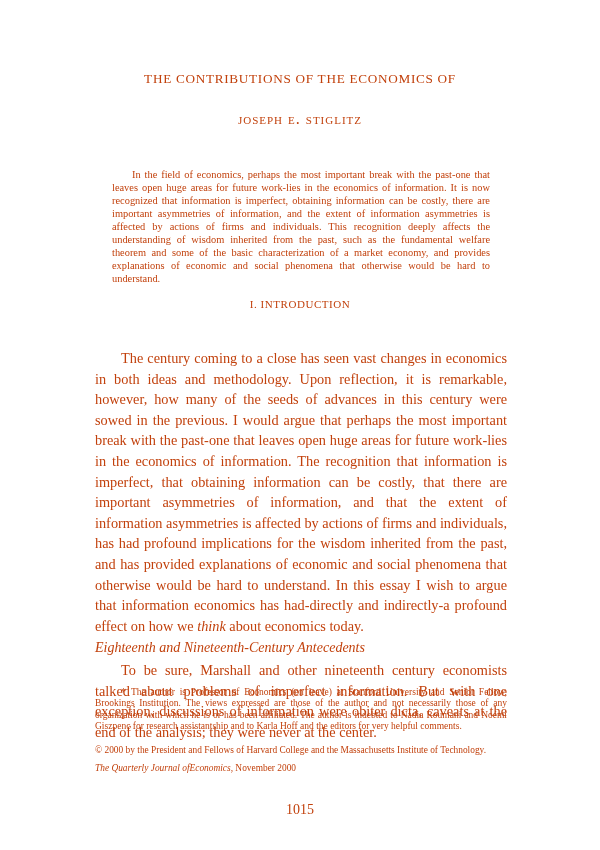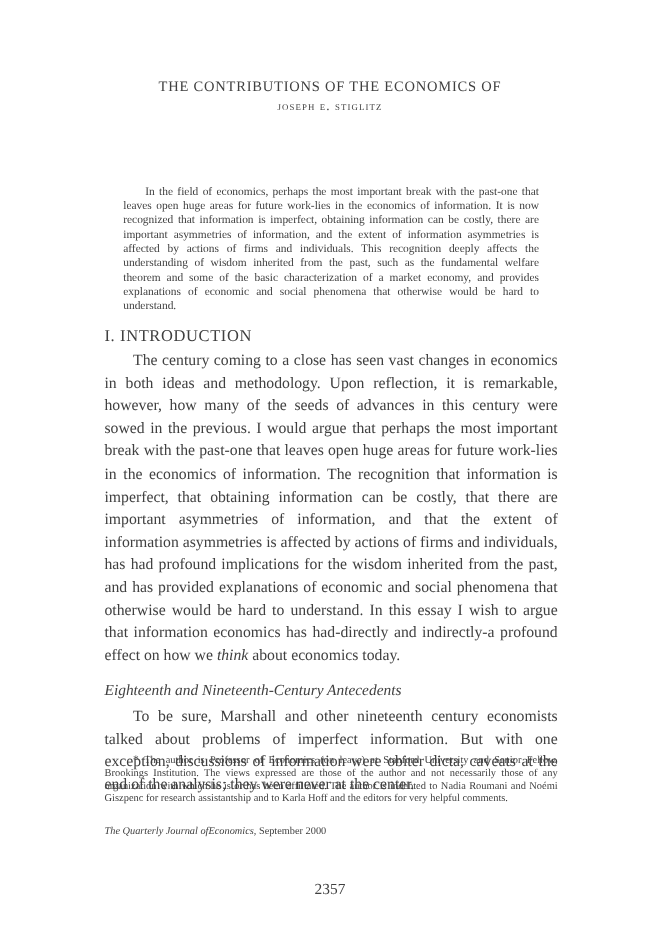--- a/index.html
+++ b/index.html
@@ -5,21 +5,21 @@
   html, body {
     margin: 0;
     padding: 0;
     background: #ffffff;
   }
   .page {
     position: relative;
     width: 600px;
     height: 850px;
     background: #ffffff;
-    color: #404040;
+    color: #c2410c;
     font-family: "Liberation Serif", "DejaVu Serif", serif;
     overflow: hidden;
     box-sizing: border-box;
   }
 
   
   .title-block {
     position: absolute;
     left: 95px;
     top: 68px;
@@ -28,21 +28,22 @@
   }
   .title-line {
     font-size: 13.2px;
     letter-spacing: 0.72px;
     line-height: 21px;
     font-variant: small-caps;
     text-transform: uppercase;
     white-space: nowrap;
   }
   .author-line {
-    font-size: 12px;
+    margin-top: 21px;
+    font-size: 16px;
     letter-spacing: 1.0px;
     font-variant: small-caps;
     text-transform: lowercase;
   }
 
   
   .abstract {
     position: absolute;
     left: 112px;
     top: 168px;
@@ -53,46 +54,47 @@
     text-indent: 20px;
     hyphens: none;
   }
 
   
   .section-head {
     position: absolute;
     left: 95px;
     top: 298px;
     width: 410px;
-    font-size: 15px;
+    text-align: center;
+    font-size: 11px;
     letter-spacing: 0.55px;
     text-transform: uppercase;
   }
 
   
   .body-col {
     position: absolute;
     left: 95px;
-    top: 318px;
+    top: 348px;
     width: 412px;
   }
   .body-p {
     font-size: 14.3px;
     line-height: 20.6px;
     text-align: justify;
     text-indent: 26px;
     margin: 0;
     hyphens: none;
   }
   .subsection-head {
     font-size: 14.0px;
     line-height: 20.6px;
     font-style: italic;
     text-align: left;
-    margin: 13px 0 1px 0;
+    margin: 2px 0 1px 0;
   }
   em.it { font-style: italic; }
 
   
   .footnote {
     position: absolute;
     left: 95px;
     top: 686px;
     width: 412px;
     font-size: 9.5px;
@@ -149,18 +151,19 @@
     <p class="body-p"><span>The century coming to a close has seen vast changes in economics in both ideas and methodology. Upon reflection, it is remarkable, however, how many of the seeds of advances in this century were sowed in the previous. I would argue that perhaps the most important break with the past-one that leaves open huge areas for future work-lies in the economics of information. The recognition that information is imperfect, that obtaining information can be costly, that there are important asymmetries of information, and that the extent of information asymmetries is affected by actions of firms and individuals, has had profound implications for the wisdom inherited from the past, and has provided explanations of economic and social phenomena that otherwise would be hard to understand. In this essay I wish to argue that information economics has had-directly and indirectly-a profound effect on how we </span><em class="it">think</em><span> about economics today.</span></p>
 
     <div class="subsection-head">Eighteenth and Nineteenth-Century Antecedents</div>
 
     <p class="body-p">To be sure, Marshall and other nineteenth century economists talked about problems of imperfect information. But with one exception, discussions of information were obiter dicta, caveats at the end of the analysis; they were never at the center.</p>
   </div>
 
   <div class="footnote"><span class="fn-star">*</span>&nbsp;<span>The author is Professor of Economics (on leave) at Stanford University and Senior Fellow, Brookings Institution. The views expressed are those of the author and not necessarily those of any organization with which he is or has been affiliated. The author is indebted to Nadia Roumani and Noémi Giszpenc for research assistantship and to Karla Hoff and the editors for very helpful comments.</span></div>
 
   <div class="colophon">
-    <div class="journal"><span class="jtitle">The Quarterly Journal ofEconomics,</span><span> September 2000</span></div>
+    <div>© 2000 by the President and Fellows of Harvard College and the Massachusetts Institute of Technology.</div>
+    <div class="journal"><span class="jtitle">The Quarterly Journal ofEconomics,</span><span> November 2000</span></div>
   </div>
 
-  <div class="folio">2357</div>
+  <div class="folio">1015</div>
 
 </div>
 
 </body></html>

